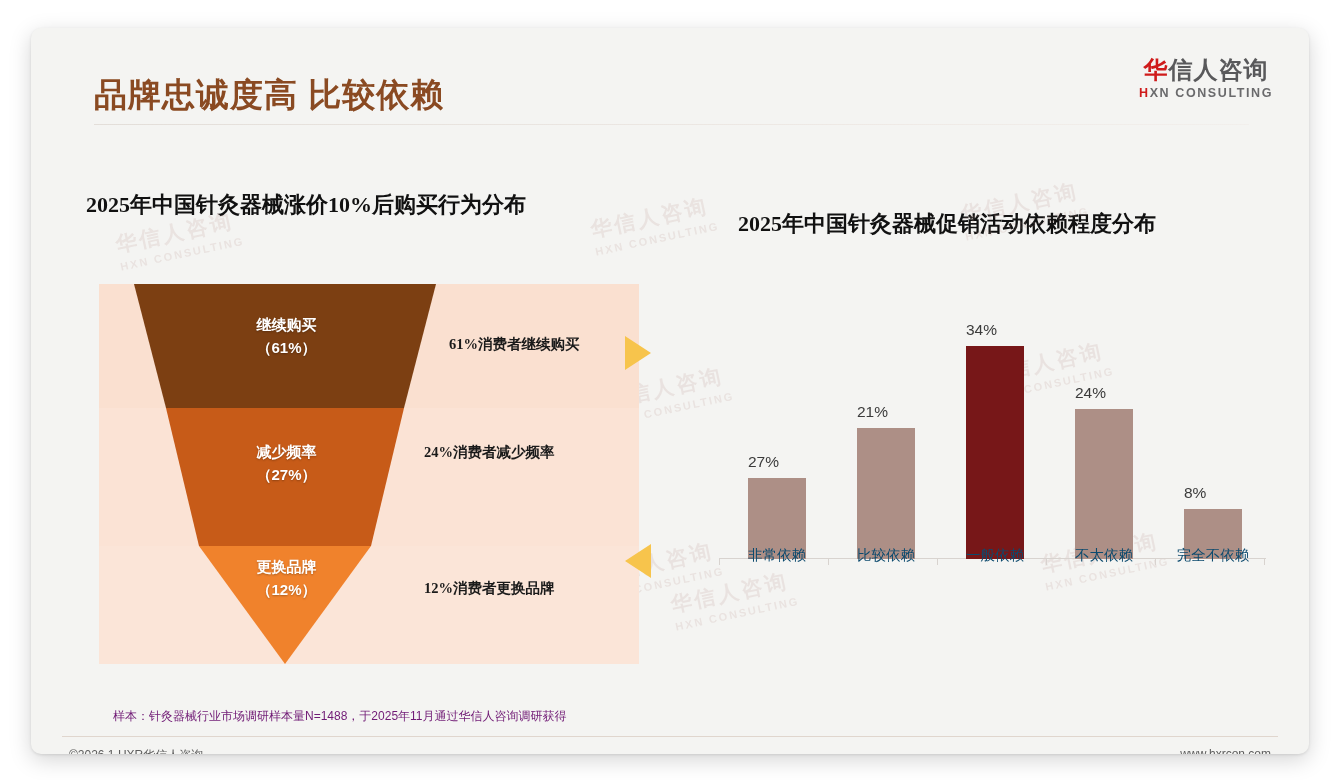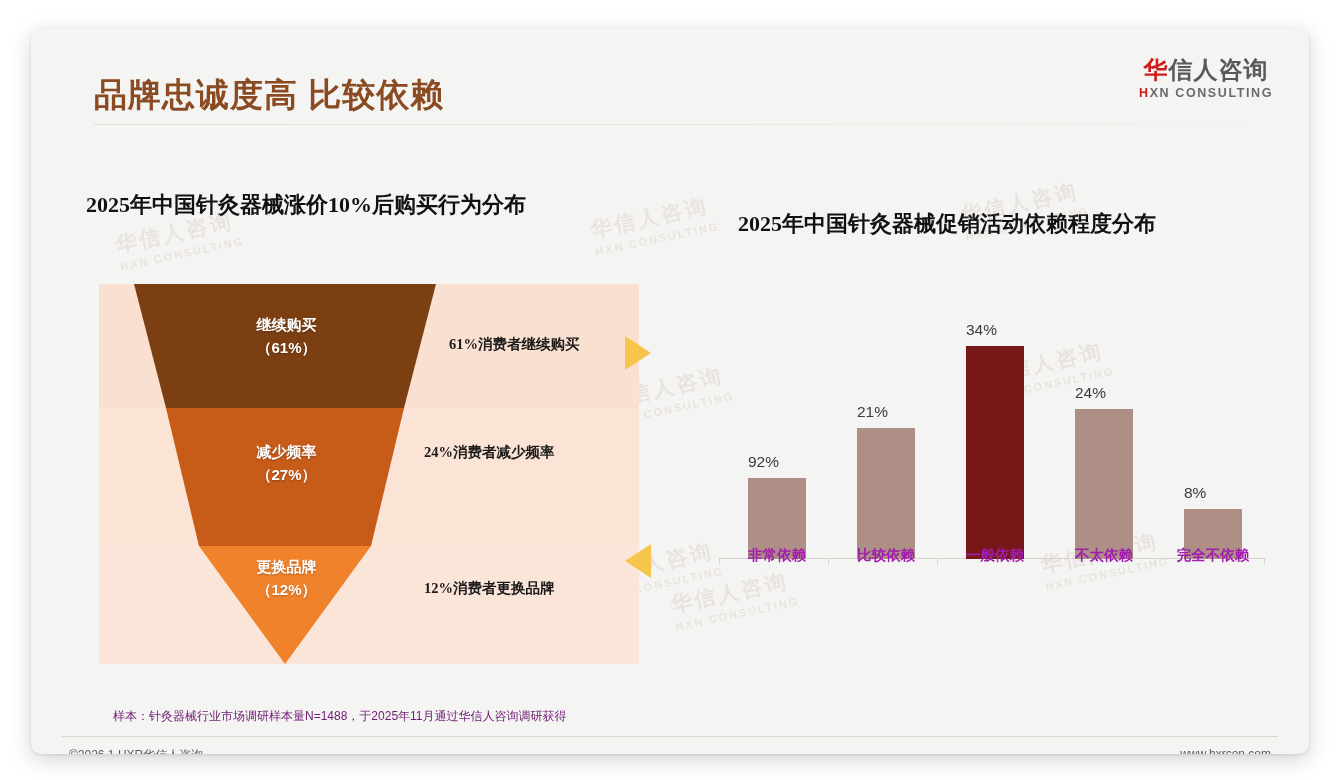--- a/index.html
+++ b/index.html
@@ -85,22 +85,22 @@
   }
 
   
   .bars { position: absolute; left: 655px; top: 228px; width: 580px; height: 330px; }
   .bar { position: absolute; bottom: 27px; }
   .bar-val {
     position: absolute; font-size: 15.5px; color: #3b3b3b;
     text-align: left; white-space: nowrap;
   }
   .bar-cat {
-    position: absolute; font-size: 14.5px; color: #a21caf;
-    text-align: center; white-space: nowrap; font-weight: bold;
+    position: absolute; font-size: 14.5px; color: #0c4a6e;
+    text-align: center; white-space: nowrap;
   }
   .axis {
     position: absolute; left: 33px; bottom: 27px;
     width: 547px; height: 1px; background: #d8d3cf;
   }
   .tick { position: absolute; bottom: 21px; width: 1px; height: 7px; background: #d8d3cf; }
 
   
   .legend { position: absolute; left: 655px; top: 592px; width: 590px; height: 60px; }
   .legend-label {
@@ -221,21 +221,21 @@
     <div class="axis"></div>
 
     <div class="tick" style="left:33px;"></div>
     <div class="tick" style="left:142px;"></div>
     <div class="tick" style="left:251px;"></div>
     <div class="tick" style="left:360px;"></div>
     <div class="tick" style="left:469px;"></div>
     <div class="tick" style="left:578px;"></div>
 
     <div class="bar" id="bar-0" style="left: 62px; width: 58px; height: 81px; background: rgb(173, 143, 134);"></div>
-    <div class="bar-val" id="bval-0" style="left: 62px; width: 58px; bottom: 115px;">92%</div>
+    <div class="bar-val" id="bval-0" style="left: 62px; width: 58px; bottom: 115px;">27%</div>
     <div class="bar-cat" style="left:36px; width:110px; top:290px;">非常依赖</div>
 
     <div class="bar" id="bar-1" style="left: 171px; width: 58px; height: 131px; background: rgb(173, 143, 134);"></div>
     <div class="bar-val" id="bval-1" style="left: 171px; width: 58px; bottom: 165px;">21%</div>
     <div class="bar-cat" style="left:145px; width:110px; top:290px;">比较依赖</div>
 
     <div class="bar" id="bar-2" style="left: 280px; width: 58px; height: 213px; background: rgb(119, 23, 24);"></div>
     <div class="bar-val" id="bval-2" style="left: 280px; width: 58px; bottom: 247px;">34%</div>
     <div class="bar-cat" style="left:254px; width:110px; top:290px;">一般依赖</div>
 

